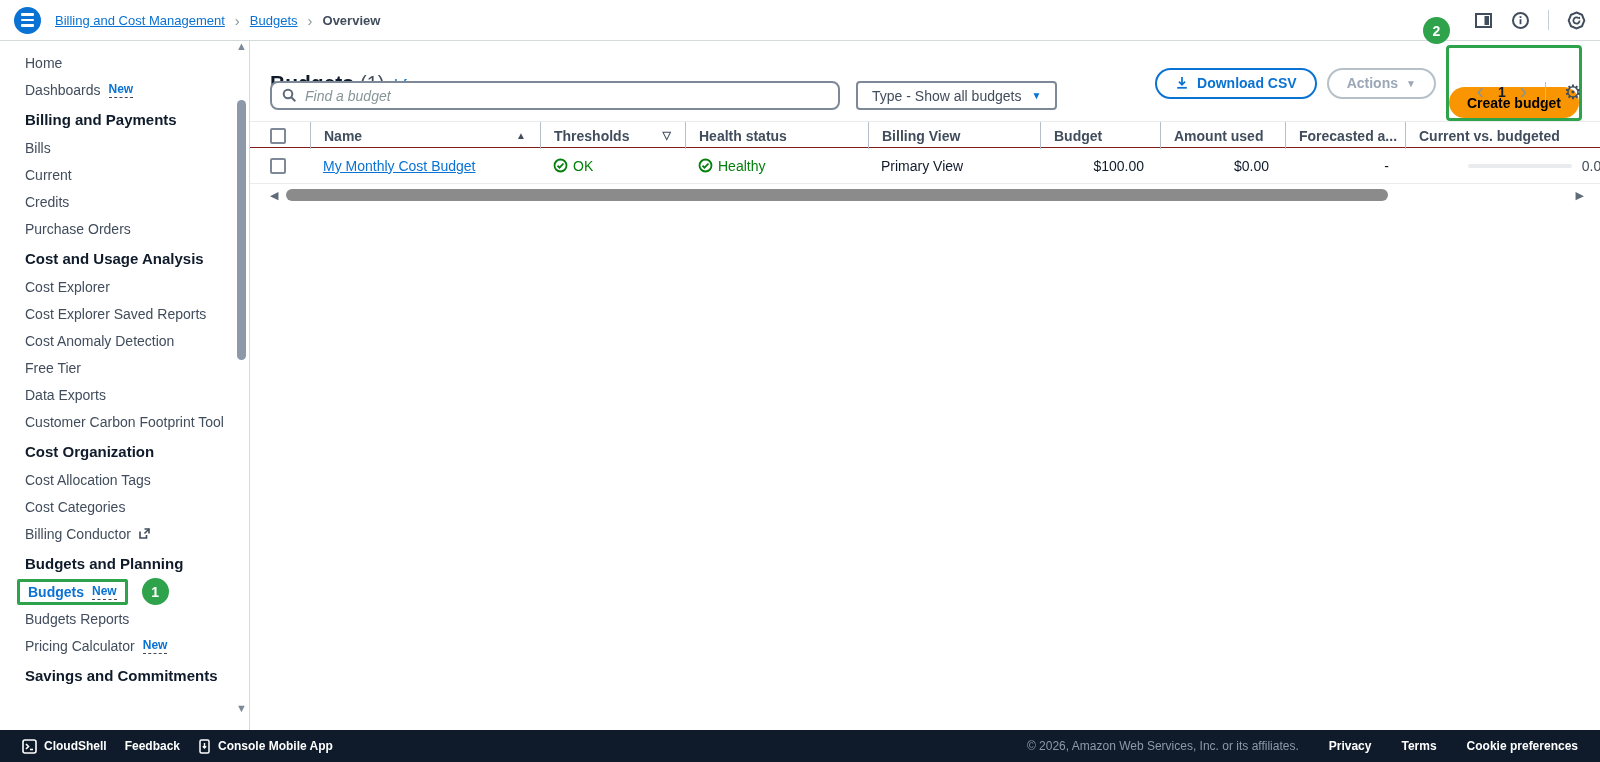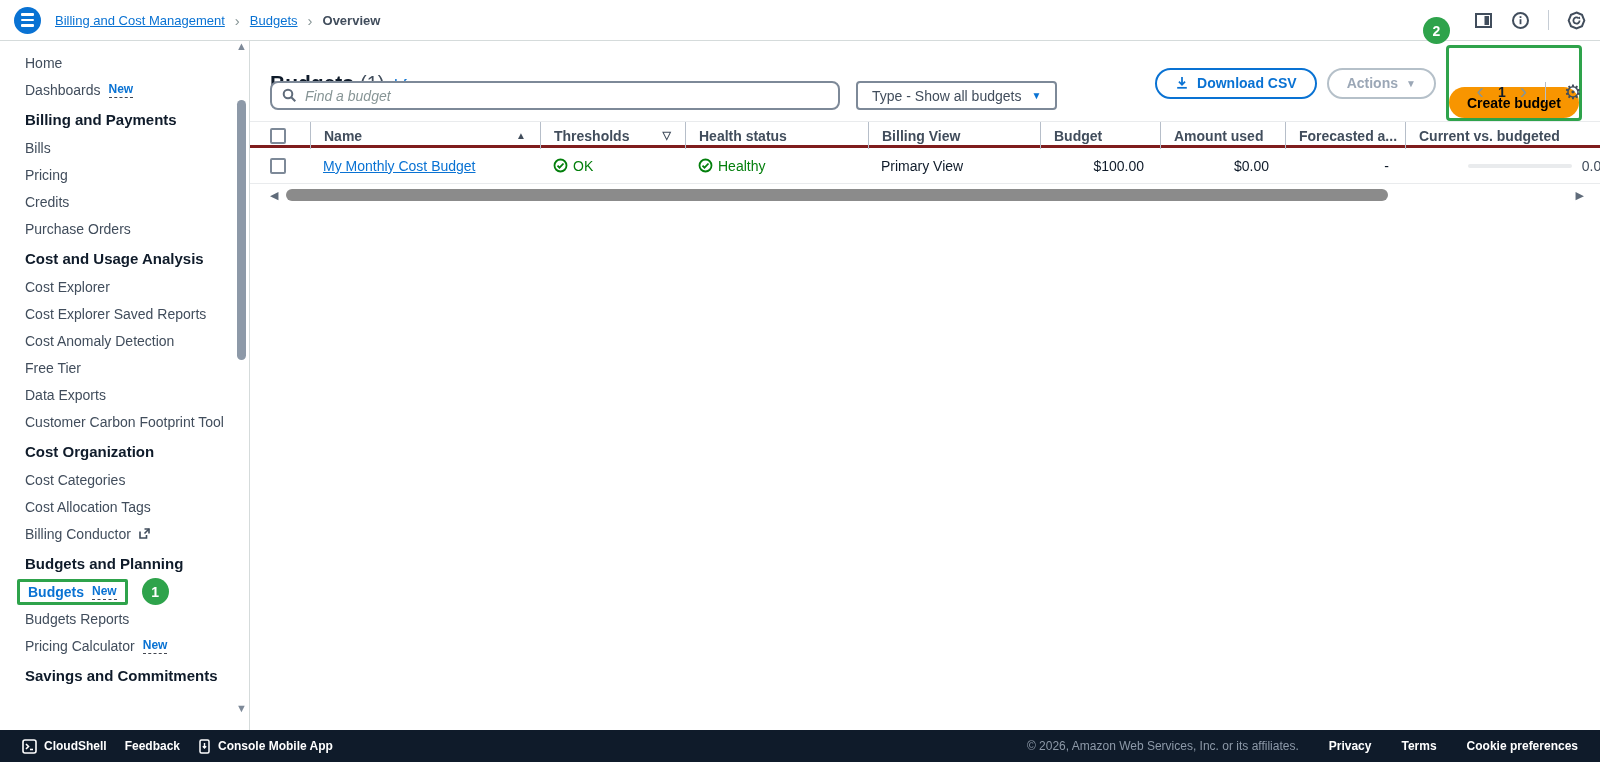--- a/index.html
+++ b/index.html
@@ -67,21 +67,21 @@
   .pagination { margin-left:auto; display:flex; align-items:center; gap:14px; }
   .page-chevron { color:#879596; font-size:22px; line-height:1; cursor:pointer; }
   .page-num { font-size:14px; font-weight:700; color:#0f1b2a; }
   .pag-divider { width:1px; height:20px; background:#b6bec9; margin:0 4px; }
   .gear-glyph { font-size:20px; color:#414d5c; cursor:pointer; line-height:1; }
 
   
   .tbl { position:absolute; top:86px; left:0; right:0; }
   .tbl-grid { display:grid; grid-template-columns:40px 230px 145px 183px 172px 120px 125px 120px 1fr;
               padding-left:20px; align-items:center; }
-  .tbl-head { height:27px; border-top:1px solid #e9ebed; border-bottom:3px solid #7f1d1d; }
+  .tbl-head { height:27px; border-top:1px solid #e9ebed; border-bottom:1px solid #7f1d1d; }
   .th { font-size:14px; font-weight:700; color:#414d5c; height:27px; display:flex; align-items:center;
         padding-left:13px; gap:6px; }
   .th.first { padding-left:0; }
   .th:not(.first) { border-left:1px solid #b6bec9; }
   .th .sort-icon { margin-left:auto; margin-right:14px; font-size:10px; color:#414d5c; cursor:pointer; }
   .th .filter-icon { margin-left:auto; margin-right:14px; font-size:11px; color:#414d5c; cursor:pointer; }
   .tbl-row { height:36px; border-bottom:1px solid #e9ebed; }
   .td { font-size:14px; color:#0f1b2a; padding-left:13px; display:flex; align-items:center; gap:6px; }
   .td.first { padding-left:0; }
   .td.num { justify-content:flex-end; padding-right:16px; }
@@ -163,21 +163,21 @@
       <span>Dashboards</span>
       <span class="new-badge">New</span>
     </div>
   <div class="side-section">
       <span>Billing and Payments</span>
     </div>
   <div class="side-item">
       <span>Bills</span>
     </div>
   <div class="side-item">
-      <span>Pricing</span>
+      <span>Current</span>
     </div>
   <div class="side-item">
       <span>Credits</span>
     </div>
   <div class="side-item">
       <span>Purchase Orders</span>
     </div>
   <div class="side-section">
       <span>Cost and Usage Analysis</span>
     </div>
@@ -196,24 +196,24 @@
   <div class="side-item">
       <span>Data Exports</span>
     </div>
   <div class="side-item">
       <span>Customer Carbon Footprint Tool</span>
     </div>
   <div class="side-section">
       <span>Cost Organization</span>
     </div>
   <div class="side-item">
+      <span>Cost Allocation Tags</span>
+    </div>
+  <div class="side-item">
       <span>Cost Categories</span>
-    </div>
-  <div class="side-item">
-      <span>Cost Allocation Tags</span>
     </div>
   <div class="side-item">
     <span>Billing Conductor</span>
     <span style="margin-left:7px;">
       <svg width="13" height="13" viewBox="0 0 13 13">
           <path d="M2 4.5v6.5h6.5V8" fill="none" stroke="#414d5c" stroke-width="1.6"></path>
           <path d="M6.5 2h4.5v4.5" fill="none" stroke="#414d5c" stroke-width="1.6"></path>
           <path d="M11 2L6.5 6.5" stroke="#414d5c" stroke-width="1.6"></path>
         </svg>
     </span>

